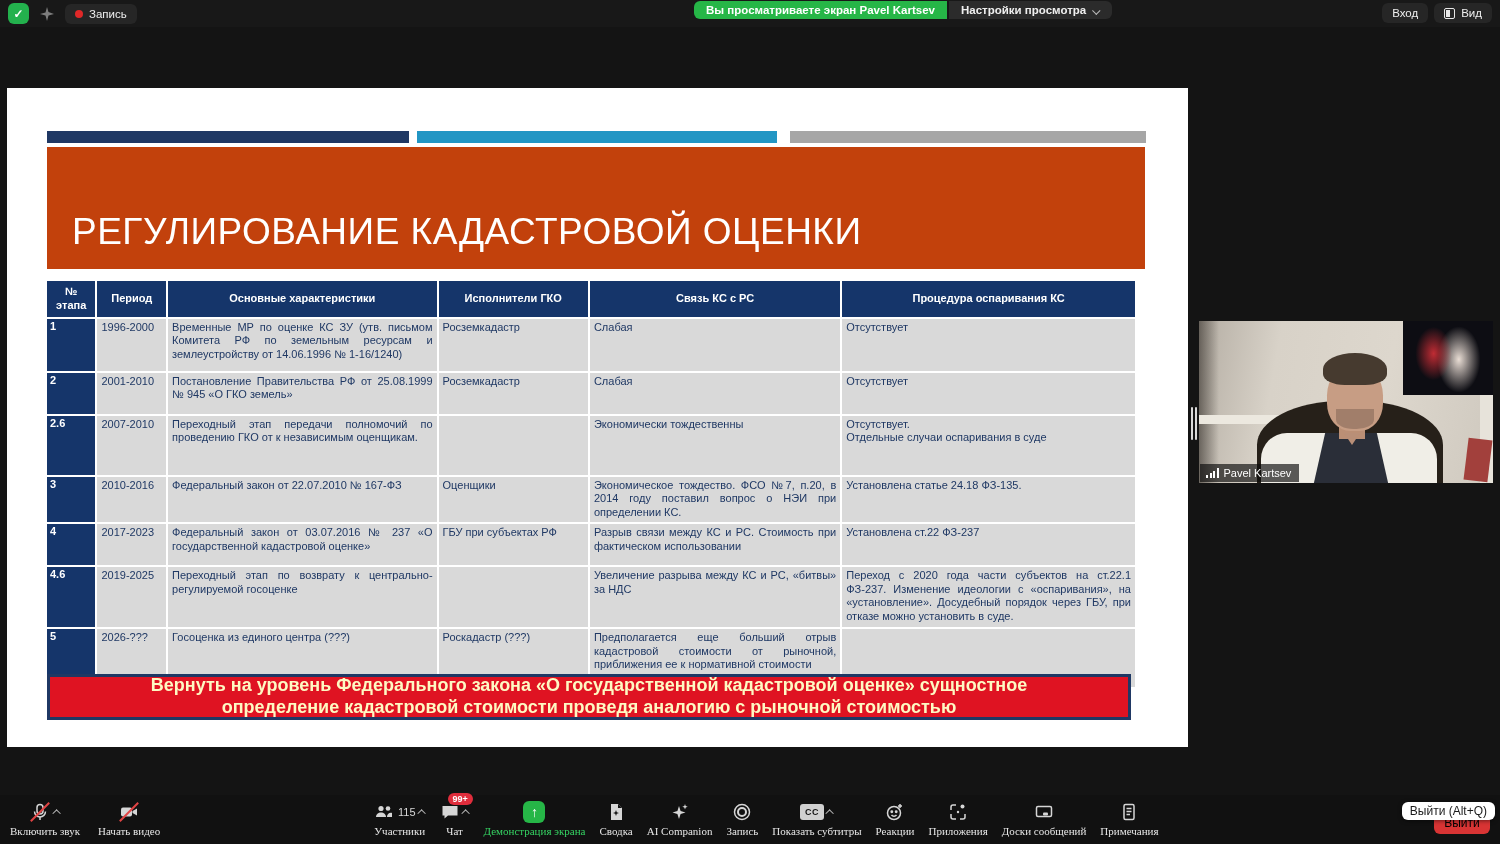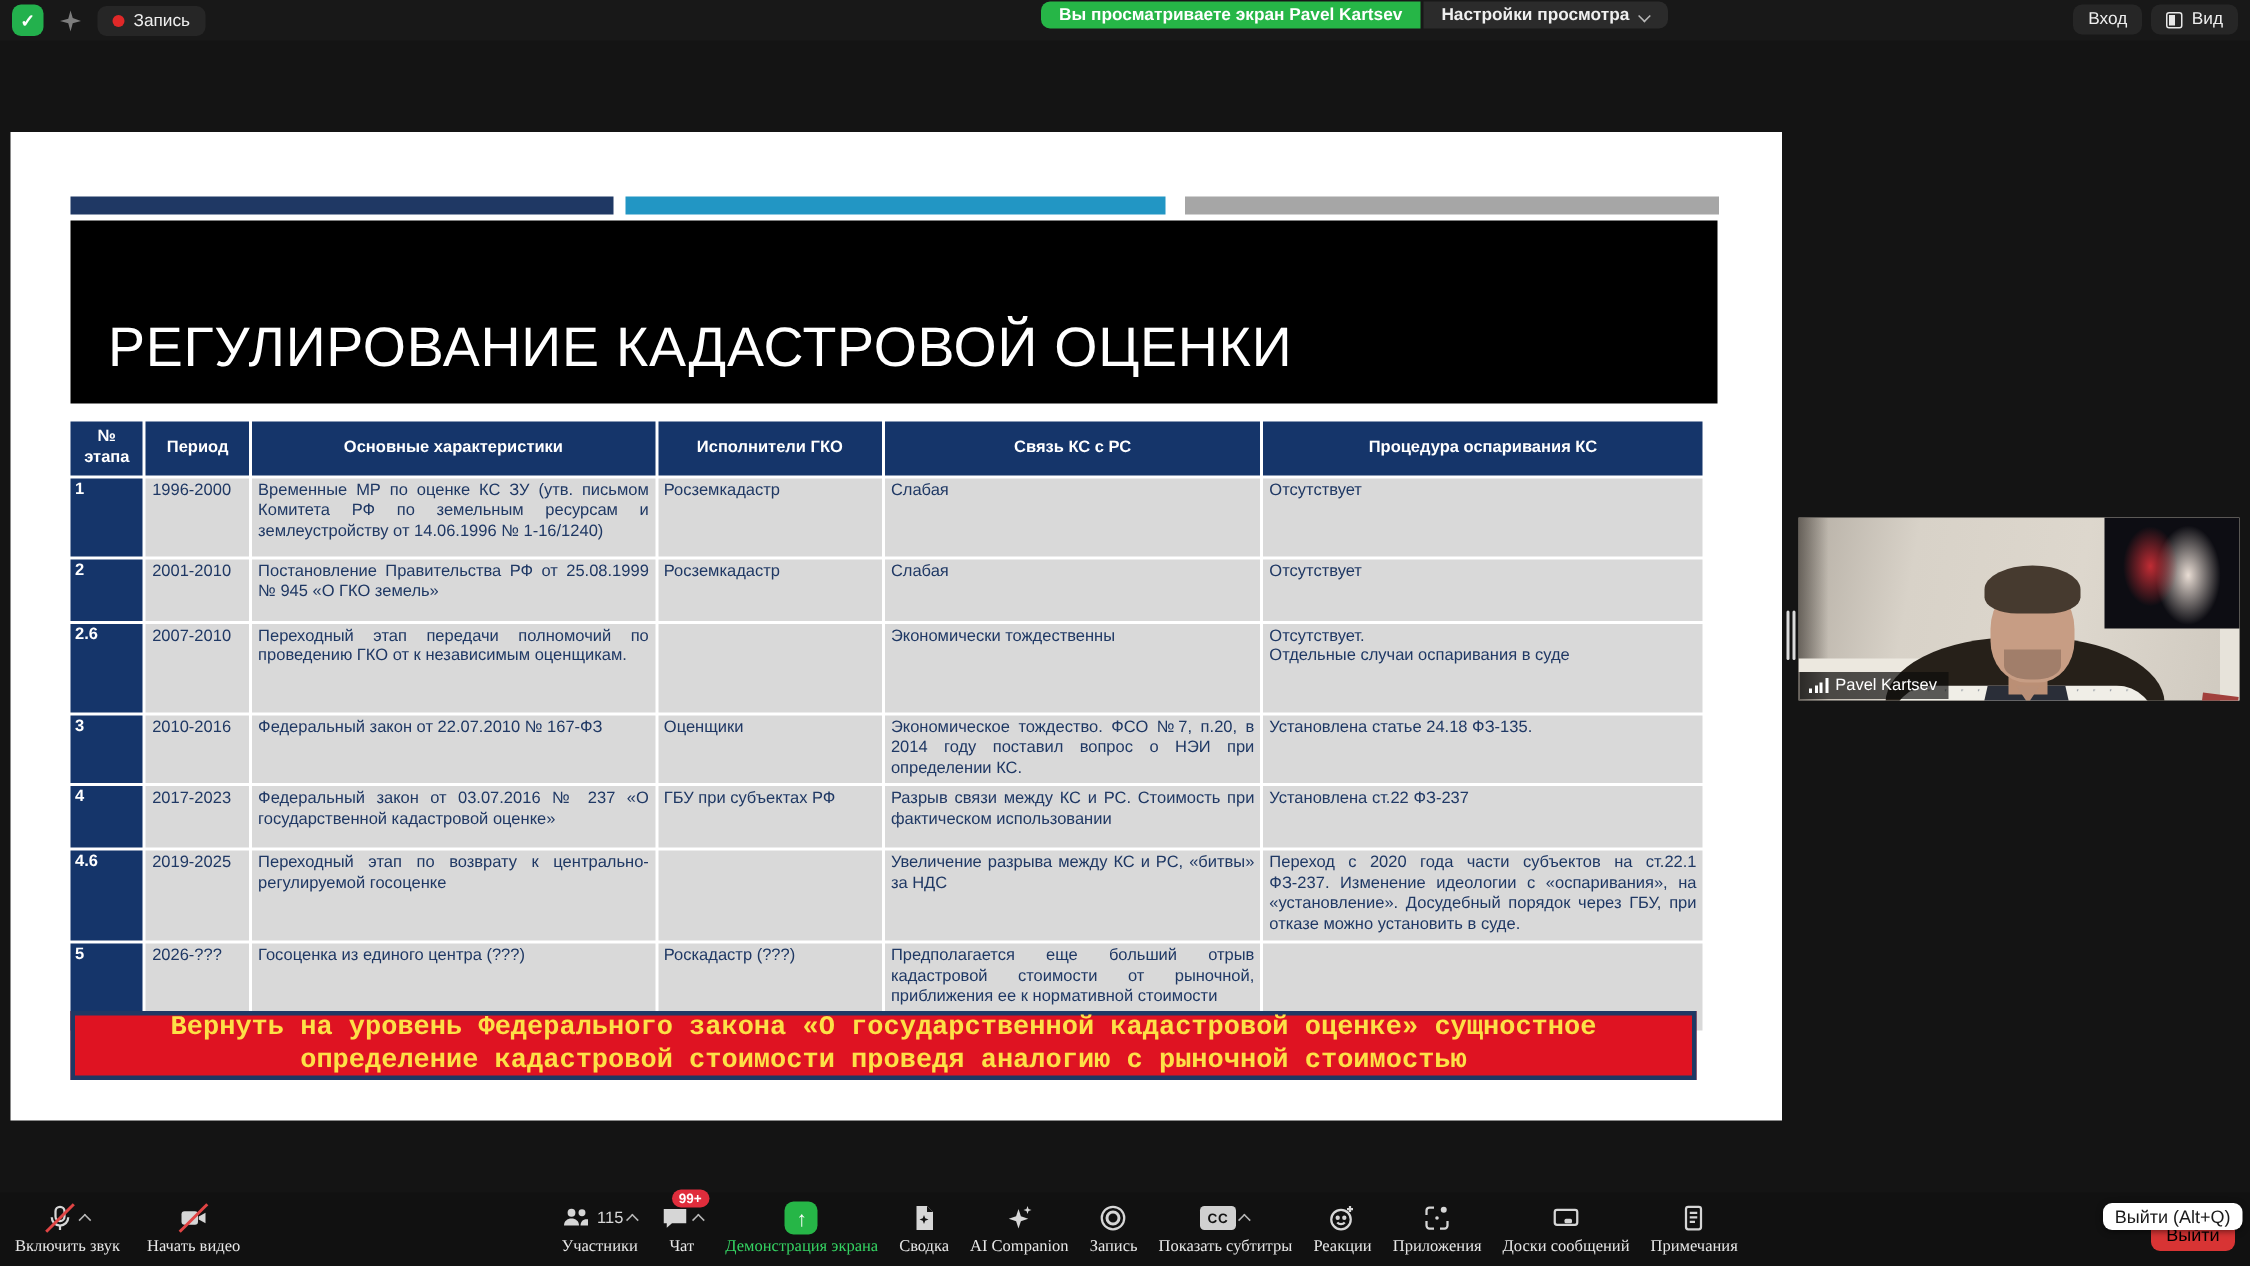--- a/index.html
+++ b/index.html
@@ -27,40 +27,40 @@
   .chev { display:inline-block; width:6px; height:6px; border-left:1.5px solid #b9b9b9; border-top:1.5px solid #b9b9b9; }
   .chev-up { transform:rotate(45deg) translateY(2px); }
   .chev-down { transform:rotate(225deg) translateY(-1px); }
 
   
   .slide { position:absolute; left:7px; top:88px; width:1181px; height:659px; background:#ffffff; }
   .bar { position:absolute; top:43px; height:12px; }
   .bar1 { left:40px; width:362px; background:#1f3864; }
   .bar2 { left:410px; width:360px; background:#2296c4; }
   .bar3 { left:783px; width:356px; background:#a6a6a6; }
-  .titlebox { position:absolute; left:40px; top:59px; width:1098px; height:122px; background:#000000; }
+  .titlebox { position:absolute; left:40px; top:59px; width:1098px; height:122px; background:#c2410c; }
   .slide-title { position:absolute; left:25px; bottom:16px; color:#fff; font-size:37px; letter-spacing:0.5px; white-space:nowrap; }
 
   table.stage { position:absolute; left:38px; top:191px; border-collapse:separate; border-spacing:2px;
                 table-layout:fixed; width:1092px; }
   table.stage td, table.stage th { vertical-align:top; font-size:11px; line-height:1.25; padding:2px 4px;
                 color:#1f3864; white-space:pre-line; overflow:hidden; }
   table.stage th { background:#15356a; color:#fff; font-weight:bold; text-align:center; font-size:11px;
                 padding:4px 2px; vertical-align:middle; white-space:normal; }
   table.stage td { background:#d9d9d9; }
   table.stage td.stage-no { background:#15356a; color:#fff; font-weight:bold; padding:1px 3px; }
   td.just { text-align:justify; }
 
   .banner { position:absolute; left:40px; top:586px; width:1084px; height:46px; background:#df1322;
             border:3px solid #1f3864; display:flex; align-items:center; justify-content:center; }
-  .banner-text { font-family:Liberation Mono, monospace; font-weight:bold; color:#fde047; font-size:18px;
+  .banner-text { font-family:Liberation Sans, sans-serif; font-weight:bold; color:#fef9c3; font-size:18px;
             line-height:1.2; text-align:center; white-space:pre-line; }
 
   
-  .video { position:absolute; left:1199px; top:345px; width:294px; height:122px; overflow:hidden;
+  .video { position:absolute; left:1199px; top:321px; width:294px; height:162px; overflow:hidden;
            background:linear-gradient(100deg,#b4ada3 0%,#d8d2c8 26%,#ddd7cd 62%,#cfc9bf 100%); }
   .v-shade { position:absolute; left:0; top:0; width:20px; height:100%;
              background:linear-gradient(to right, rgba(50,45,40,.6), rgba(50,45,40,0)); }
   .v-base { position:absolute; left:0; top:94px; width:86px; height:9px; background:#ece8df; }
   .v-rightlight { position:absolute; right:0; top:74px; width:13px; height:92px; background:#e7e3da; }
   .painting { position:absolute; right:0; top:0; width:90px; height:74px; background-color:#0d0d13;
       background-image:
         radial-gradient(ellipse 26px 38px at 34% 44%, #c02c34 0%, rgba(192,44,52,0) 70%),
         radial-gradient(ellipse 30px 46px at 62% 52%, #e9ddd4 0%, rgba(233,221,212,0) 72%); }
   .chair { position:absolute; left:58px; top:80px; width:186px; height:95px; background:#262019; border-radius:46% 46% 0 0; }

